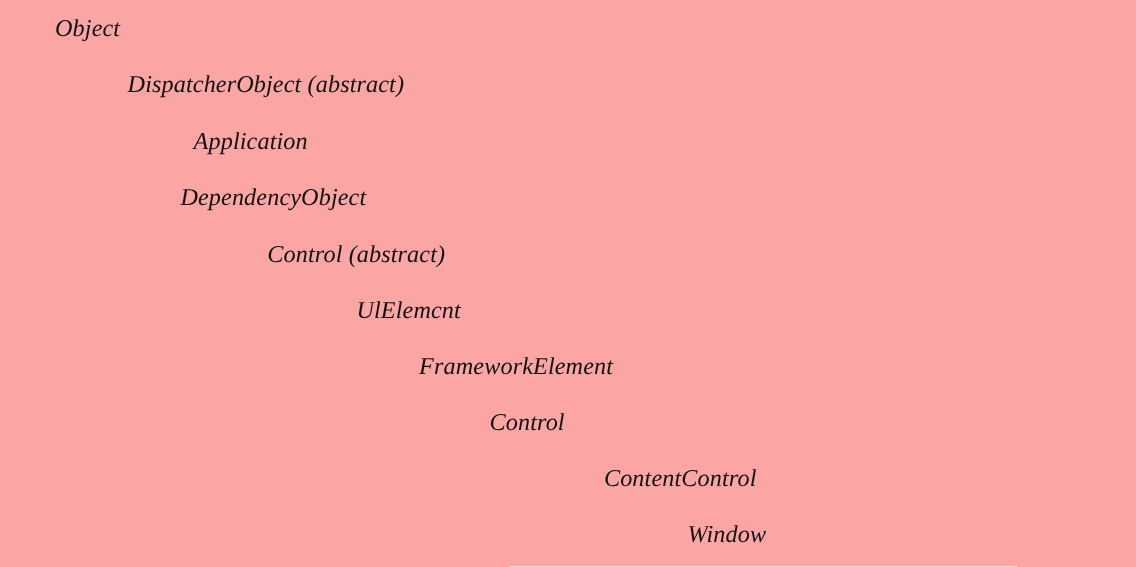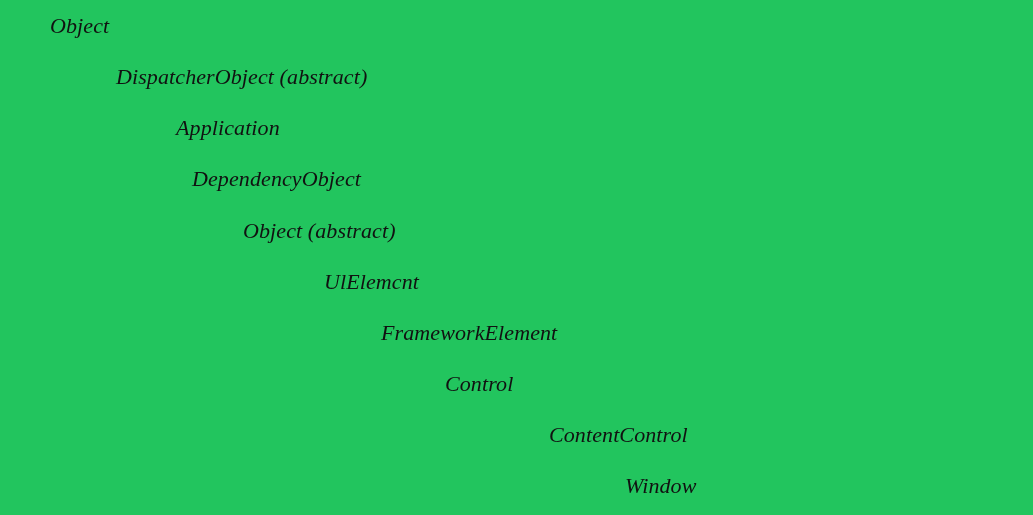--- a/index.html
+++ b/index.html
@@ -24,26 +24,26 @@
     line-height: 26px;
     letter-spacing: 0.1px;
     color: #111111;
     white-space: pre;
     -webkit-font-smoothing: antialiased;
   }
 </style>
 </head>
 <body>
 
-<div id="page" style="background: #22c55e;">
+<div id="page" style="background: #fca5a5;">
   <div id="hierarchy-list">
       <div class="hier-line" style="left: 50px; top: 13px; color: rgb(17, 17, 17);">Object</div>
       <div class="hier-line" style="left: 116px; top: 64px; color: rgb(17, 17, 17); text-align: right;">DispatcherObject (abstract)</div>
       <div class="hier-line" style="left: 176px; top: 115px; color: rgb(17, 17, 17);">Application</div>
-      <div class="hier-line" style="left: 164px; top: 166px; color: rgb(17, 17, 17); margin-left: 28px;">DependencyObject</div>
-      <div class="hier-line" style="left: 243px; top: 218px; color: rgb(17, 17, 17);">Object (abstract)</div>
+      <div class="hier-line" style="left: 164px; top: 166px; color: rgb(17, 17, 17);">DependencyObject</div>
+      <div class="hier-line" style="left: 243px; top: 218px; color: rgb(17, 17, 17);">Control (abstract)</div>
       <div class="hier-line" style="left: 324px; top: 269px; color: rgb(17, 17, 17);">UlElemcnt</div>
       <div class="hier-line" style="left: 381px; top: 320px; color: rgb(17, 17, 17); text-align: right;">FrameworkElement</div>
       <div class="hier-line" style="left: 445px; top: 371px; color: rgb(17, 17, 17);">Control</div>
       <div class="hier-line" style="left: 549px; top: 422px; color: rgb(17, 17, 17); text-align: center;">ContentControl</div>
       <div class="hier-line" style="left: 625px; top: 473px; color: rgb(17, 17, 17); text-align: right;">Window</div>
     </div>
 </div>
 
 </body></html>

